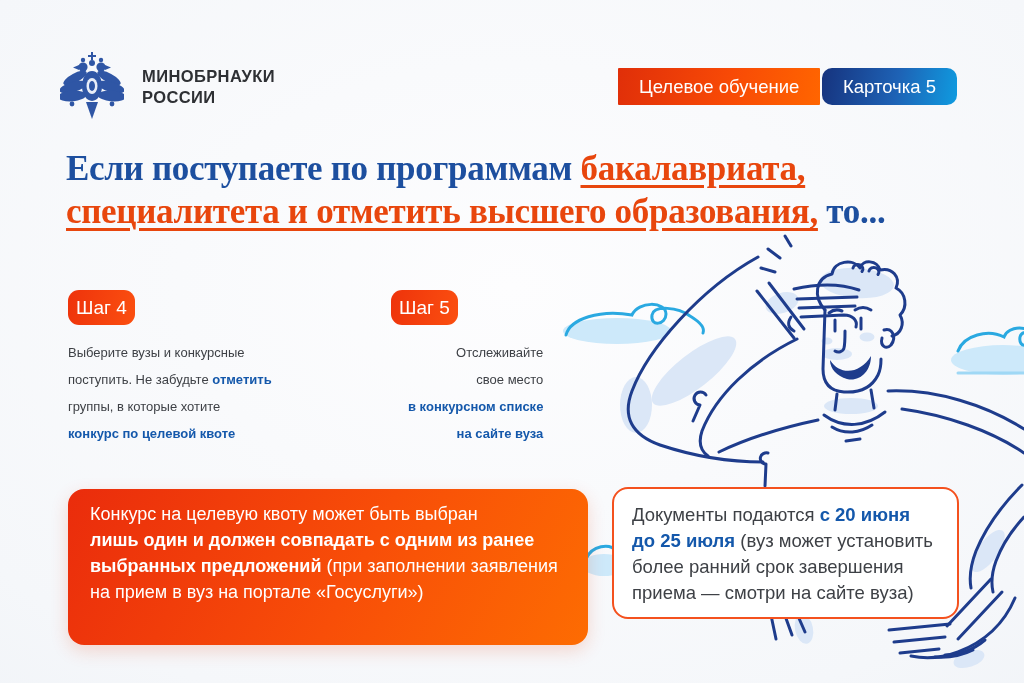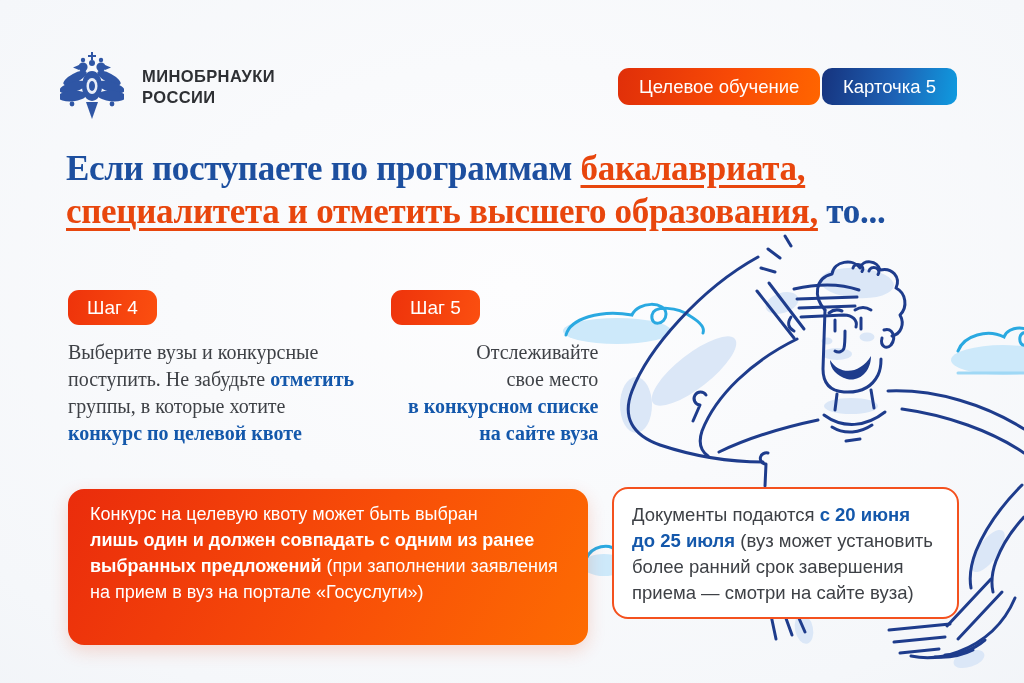--- a/index.html
+++ b/index.html
@@ -7,36 +7,36 @@
     width:1024px;height:683px;position:relative;overflow:hidden;
     background:radial-gradient(130% 130% at 50% 42%, #fdfdfe 0%, #f5f7fa 50%, #e6ebf2 100%);
     font-family:"Liberation Sans", sans-serif;
   }
   .layer-content{position:absolute;z-index:2;}
   
   .logo-emblem{position:absolute;left:60px;top:50px;width:64px;height:72px;}
   .logo-text{position:absolute;left:142px;top:66px;font-weight:bold;font-size:16.5px;line-height:21px;
     color:#2e3034;letter-spacing:.4px;}
   .badge{position:absolute;top:68px;height:37px;display:flex;align-items:center;padding:0 21px;
-    color:#fff;font-size:18.5px;border-radius:11px;white-space:nowrap;}
+    color:#fff;font-size:18.5px;border-radius:1px;white-space:nowrap;}
   .badge-topic{left:618px;background:linear-gradient(100deg,#e02f09 0%,#f84a06 55%,#ff6500 100%);}
   .badge-card{left:822px;background:linear-gradient(100deg,#16337e 0%,#1e62b5 55%,#0f9be0 100%);border-radius:10px;}
   
   .heading{position:absolute;left:66px;top:147px;width:950px;
     font-family:"Liberation Serif", serif;font-weight:bold;font-size:35px;line-height:43px;
     color:#1d4f9f;letter-spacing:-0.3px;}
   .heading .h-line{white-space:nowrap;}
   .heading .orange{color:#e8460d;text-decoration:underline;text-decoration-thickness:2.5px;text-underline-offset:5px;}
   
   .step-badge{position:absolute;top:290px;height:35px;display:inline-flex;align-items:center;
-    padding:0 19px;border-radius:11px;color:#fff;font-size:19px;
+    padding:0 8px;border-radius:11px;color:#fff;font-size:19px;
     background:linear-gradient(100deg,#ee330b 0%,#fb4f10 100%);white-space:nowrap;}
   .step-badge.s4{left:68px;}
   .step-badge.s5{left:391px;}
-  .step-text{position:absolute;top:339px;font-size:20px;line-height:27px;color:#3e4146;font-family:Liberation Serif, serif;}
+  .step-text{position:absolute;top:339px;font-size:13px;line-height:27px;color:#3e4146;}
   .step-text.s4{left:68px;}
   .step-text.s5{left:408px;text-align:right;}
   .step-text .t-line{white-space:nowrap;}
   .bold-blue{color:#1458ab;font-weight:bold;}
   
   .highlight-box{position:absolute;left:68px;top:489px;width:520px;height:156px;box-sizing:border-box;
     border-radius:16px;padding:12px 22px;color:#fff;font-size:18px;line-height:26px;
     background:linear-gradient(118deg,#ea2c0c 0%,#f84e08 55%,#fd6c02 100%);
     box-shadow:0 6px 18px rgba(234,60,10,.18);}
   .highlight-box .b-line{white-space:nowrap;}

